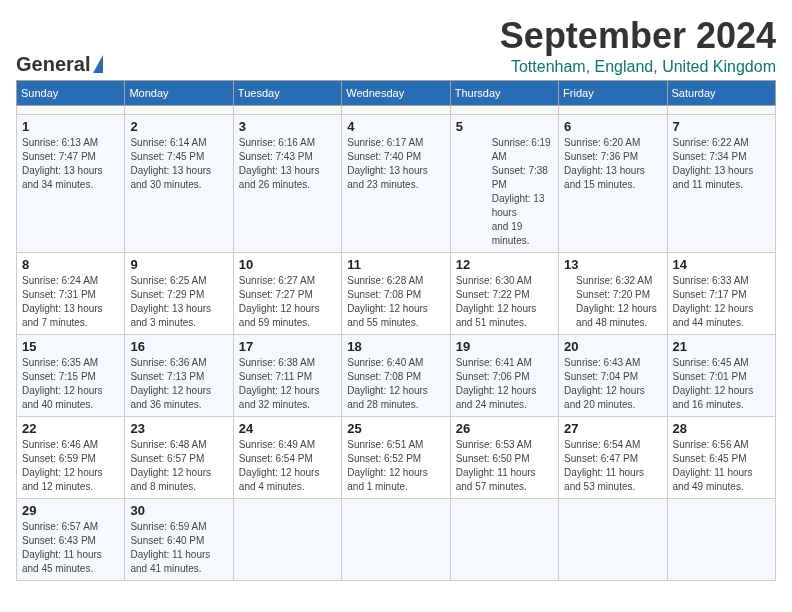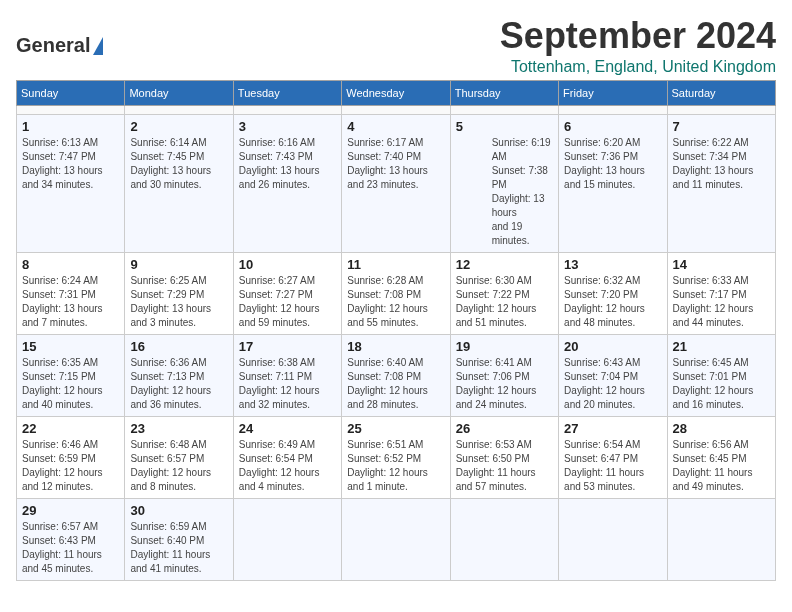--- a/index.html
+++ b/index.html
@@ -5,21 +5,21 @@
     * { box-sizing: border-box; margin: 0; padding: 0; }
     body {
       font-family: Arial, sans-serif;
       background: #fff;
       width: 792px;
       min-height: 612px;
       padding: 16px;
     }
     .header {
       display: flex;
-      align-items: center;
+      align-items: flex-end;
       justify-content: space-between;
     }
     .title-block {
       text-align: right;
     }
     .month-title {
       font-size: 36px;
       font-weight: bold;
       color: #333;
       line-height: 1.1;
@@ -216,21 +216,21 @@
         </td>
         <td>
           <span class="day-number">12</span>
           <div class="day-info" style="white-space: pre-line;">Sunrise: 6:30 AM
 Sunset: 7:22 PM
 Daylight: 12 hours
 and 51 minutes.</div>
         </td>
         <td>
           <span class="day-number">13</span>
-          <div class="day-info" style="white-space: pre-line;">Sunrise: 6:32 AM
+          <div class="day-info" style="white-space: pre-line; margin-left: 12px;">Sunrise: 6:32 AM
 Sunset: 7:20 PM
 Daylight: 12 hours
 and 48 minutes.</div>
         </td>
         <td>
           <span class="day-number">14</span>
           <div class="day-info" style="white-space: pre-line;">Sunrise: 6:33 AM
 Sunset: 7:17 PM
 Daylight: 12 hours
 and 44 minutes.</div>

